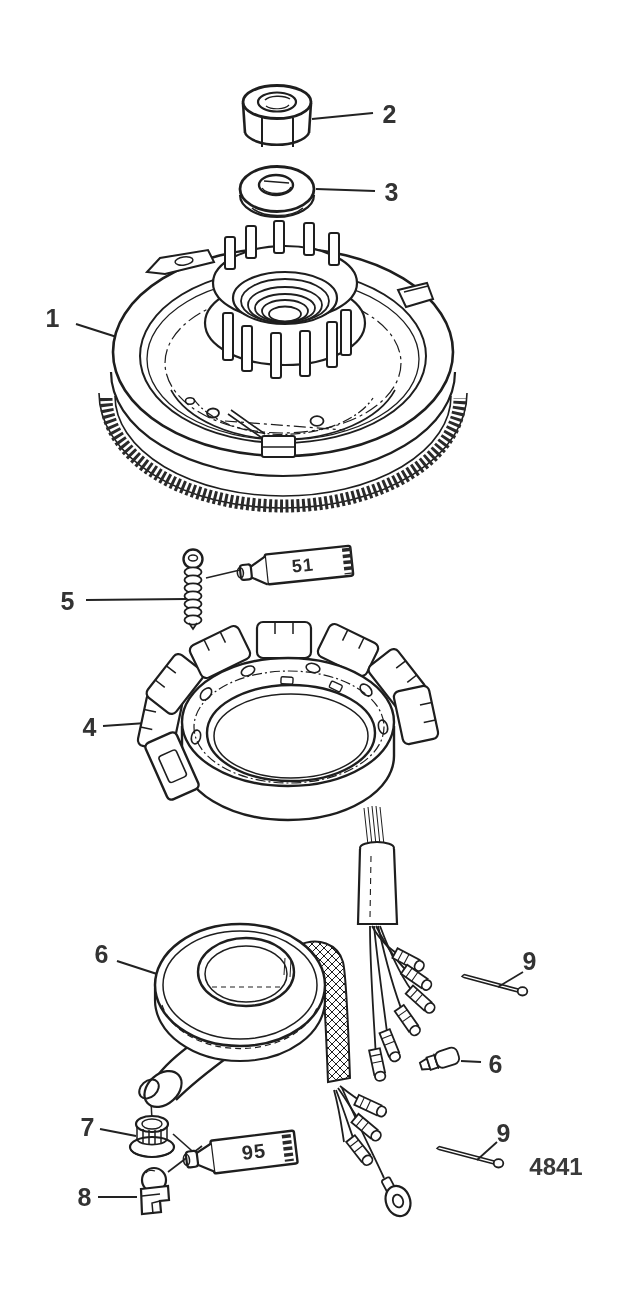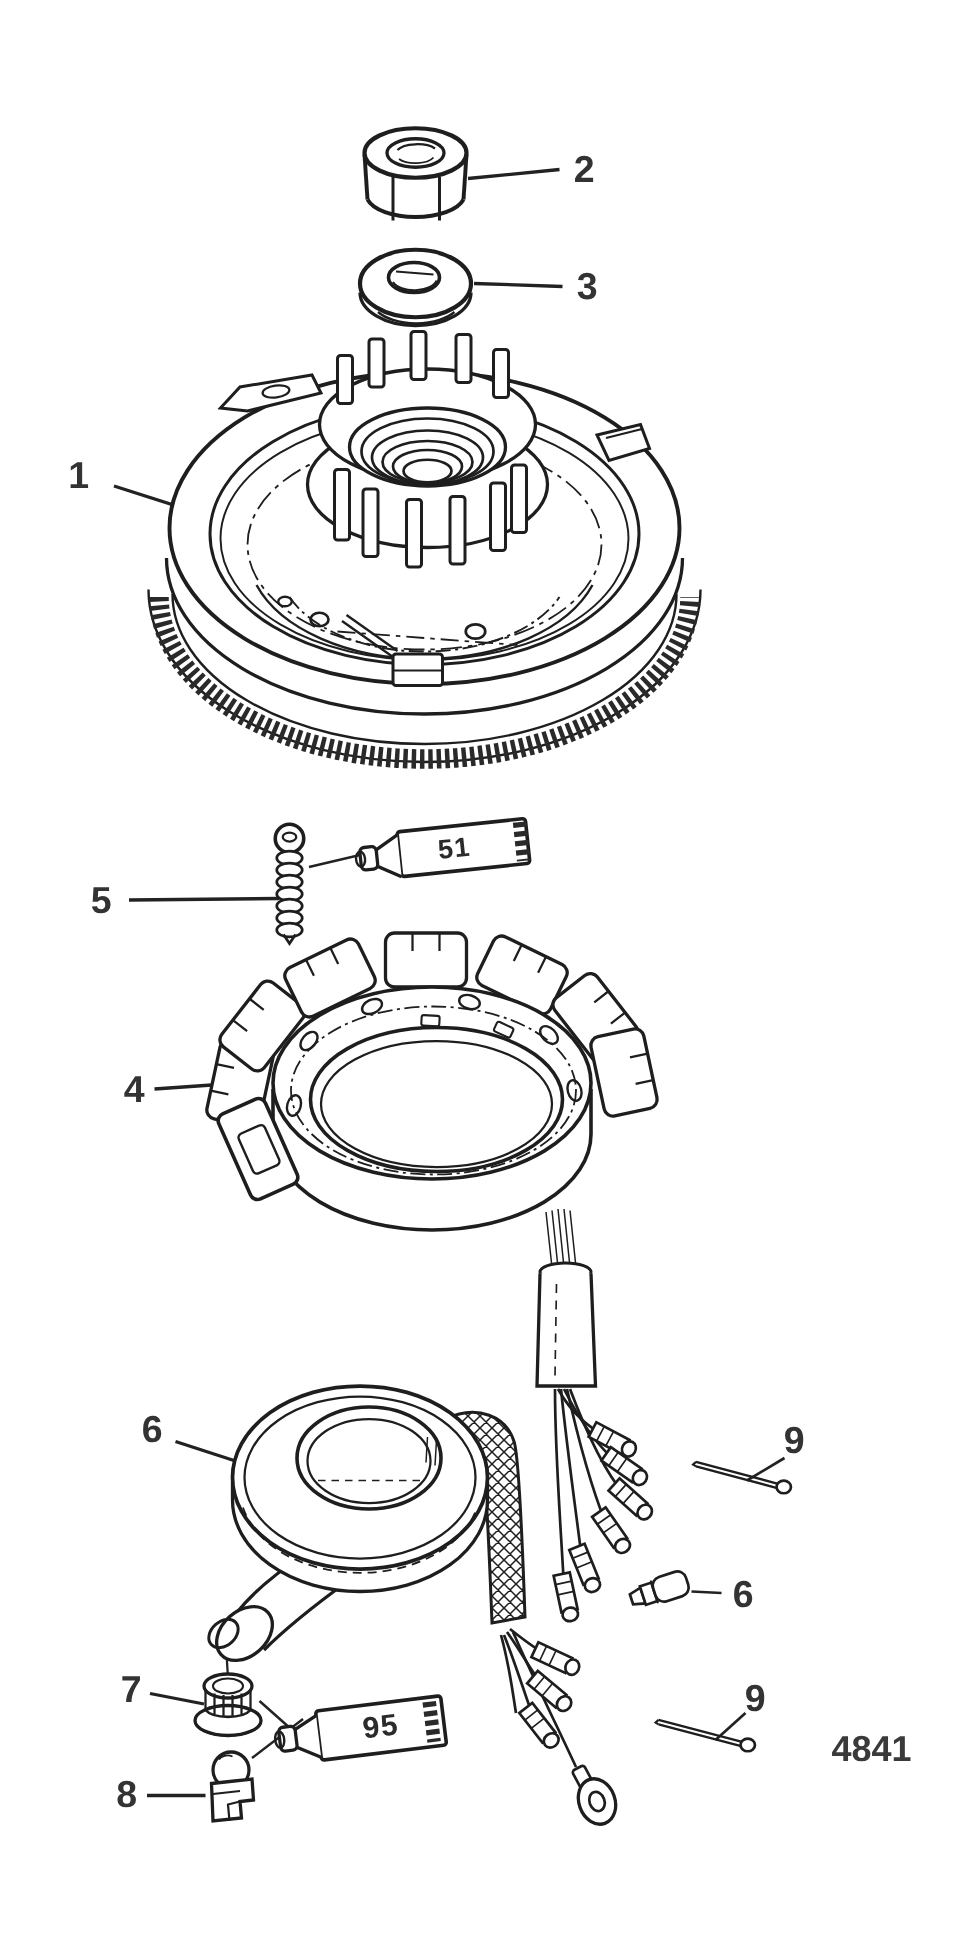--- a/index.html
+++ b/index.html
@@ -21,21 +21,21 @@
   .drawing-no{
     position:absolute;transform:translate(-50%,-50%);
     font-weight:bold;font-size:24px;color:#3a3a3a;letter-spacing:0px;
   }
   
   .c1{left:52px;top:318px;}  .c2{left:389px;top:114px;} .c3{left:391px;top:192px;}
   .c4{left:89px;top:727px;}  .c5{left:67px;top:601px;}  .c6{left:101px;top:954px;}
   .c7{left:87px;top:1127px;} .c8{left:84px;top:1197px;} .c9a{left:529px;top:961px;}
   .c10{left:495px;top:1064px;} .c9b{left:503px;top:1133px;}
   .l51{left:303px;top:566px;} .l95{left:254px;top:1152px;}
-  .dno{left:581px;top:1167px;}
+  .dno{left:556px;top:1167px;}
 </style>
 </head>
 <body>
 
 <div id="stage">
 
 <svg id="art" width="636" height="1293" viewBox="0 0 636 1293">
   <defs>
     <pattern id="braid" width="8" height="8" patternUnits="userSpaceOnUse">
       <path d="M0,8 L8,0 M-2,2 L2,-2 M6,10 L10,6 M0,0 L8,8 M-2,6 L2,10 M6,-2 L10,2" stroke="#1e1e1e" stroke-width="1" fill="none"></path>

